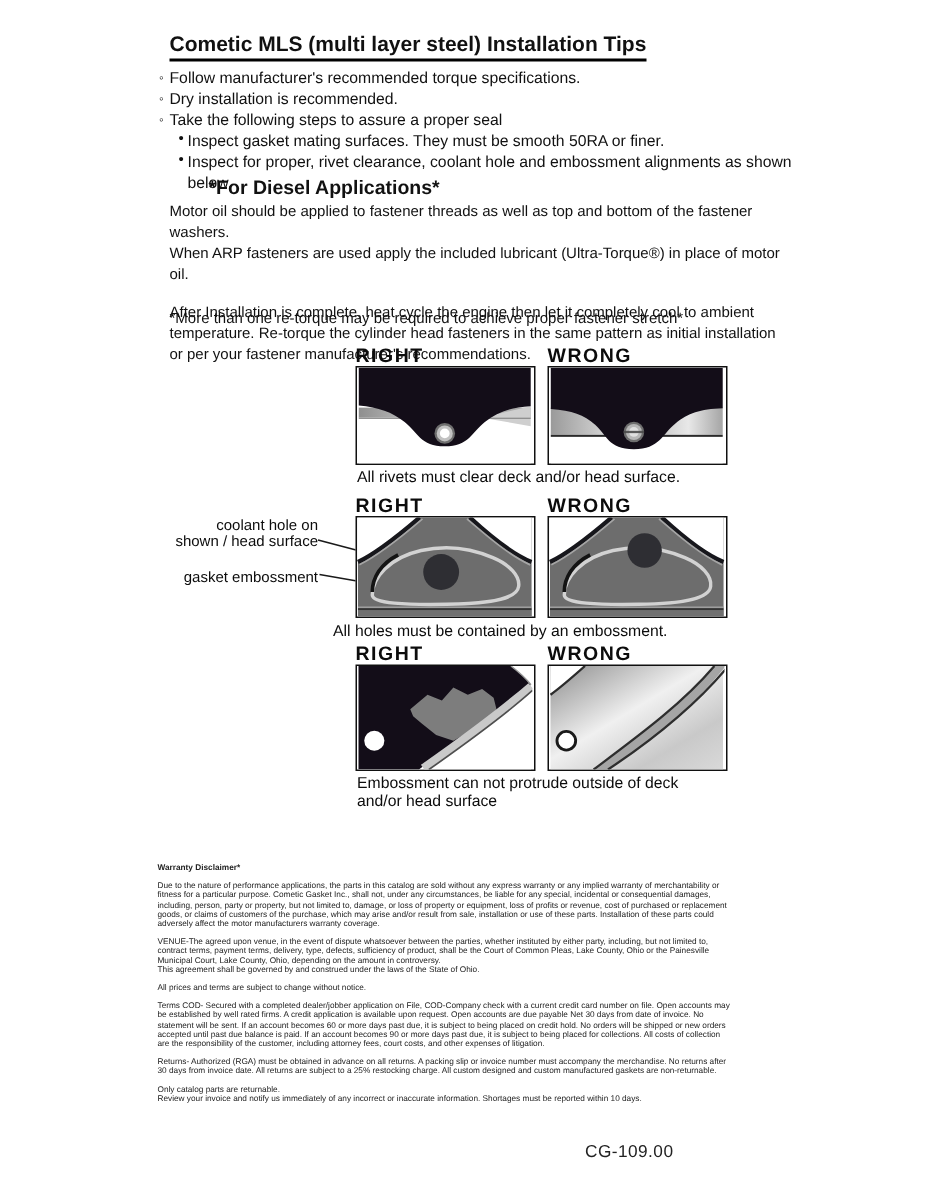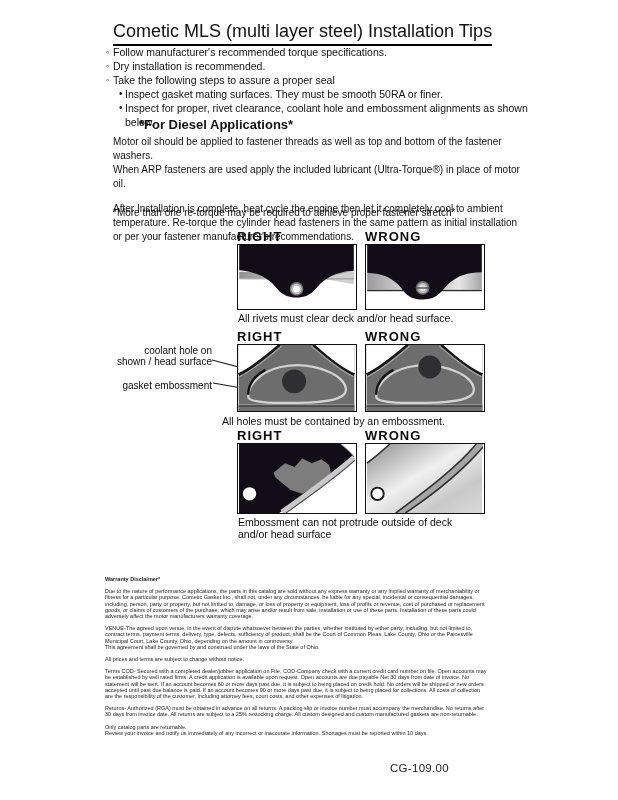--- a/index.html
+++ b/index.html
@@ -3,21 +3,21 @@
 <meta charset="utf-8">
 <style>
   html,body { margin:0; padding:0; background:#e8e8e8; }
   .page {
     position:relative; width:618px; height:800px; margin:0 auto;
     background:var(--page_bg,#fff); overflow:hidden;
     font-family:"Liberation Sans", sans-serif; color:var(--ink,#111);
   }
   .abs { position:absolute; }
   .title {
-    left:113px; top:21px; font-size:18px; font-weight:normal;
+    left:113px; top:21px; font-size:14px; font-weight:bold;
     border-bottom:2px solid #000; padding-bottom:2px; white-space:nowrap;
   }
   .bullets { left:106px; top:45px; width:430px; font-size:10.5px; line-height:14px; }
   .bullet { display:flex; }
   .bullet .marker { width:7px; flex:0 0 7px; font-size:9px; transform:translateY(-0.5px); }
   .bullet.sub { padding-left:13px; }
   .bullet.sub .marker { width:6px; flex:0 0 6px; font-size:10px; }
   .h2 { left:113px; top:117px; font-size:13px; font-weight:bold;margin-left:26px; }
   .para { left:113px; width:410px; font-size:10px; line-height:14px; white-space:pre-line; }
   .p1 { top:135px; }

